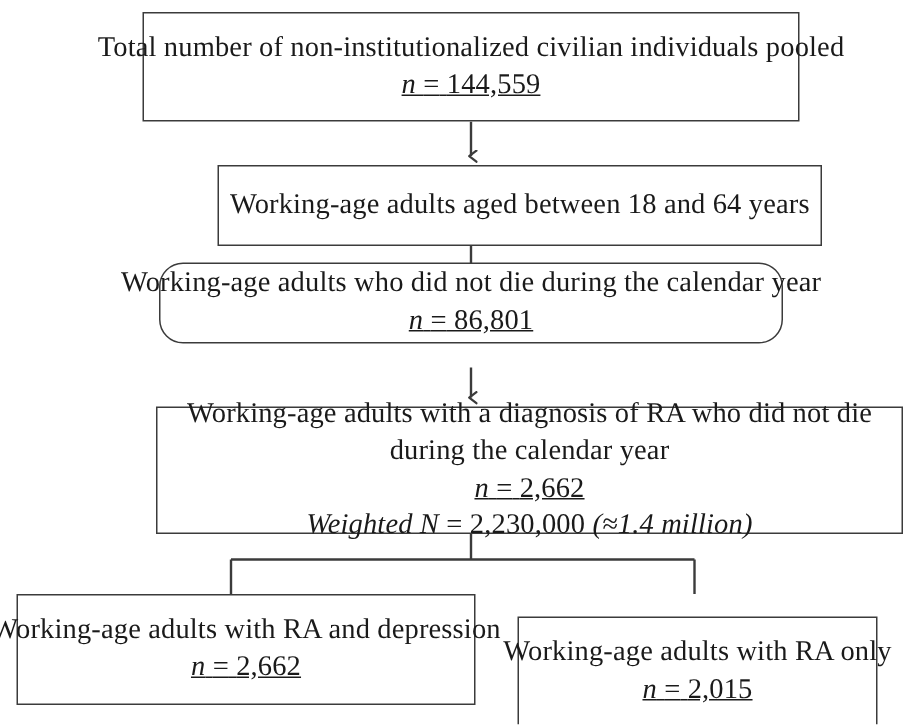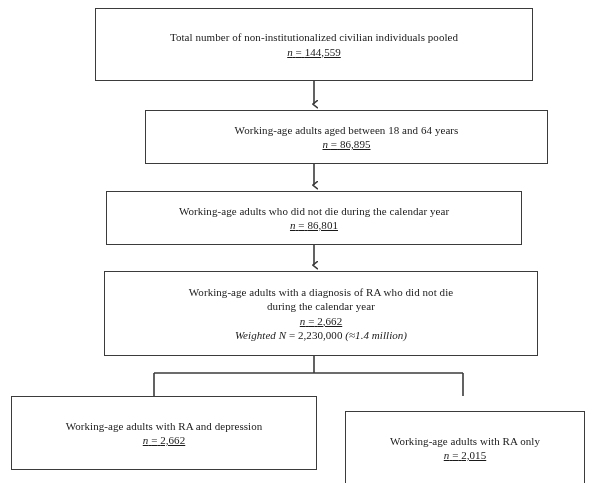--- a/index.html
+++ b/index.html
@@ -28,21 +28,21 @@
   .node-box {
     position: absolute;
     box-sizing: border-box;
     border: 1.4px solid #3b3b3b;
     background: #ffffff;
     display: flex;
     flex-direction: column;
     align-items: center;
     justify-content: center;
     text-align: center;
-    font-size: 11px;
+    font-size: 19px;
     line-height: 1.30;
     letter-spacing: 0.005em;
     padding: 2px 6px;
     z-index: 2;
   }
   .node-line {
     display: block;
     white-space: nowrap;
   }
   .node-line.count {
@@ -60,22 +60,22 @@
     font-style: italic;
   }
   .node-line.weighted .approx {
     font-style: italic;
     text-align: right;
   }
 
   
   #box-total        { left: 95px;  top: 8px;   width: 438px; height: 73px; }
   #box-working-age  { left: 145px; top: 110px; width: 403px; height: 54px; }
-  #box-not-die      { left: 106px; top: 191px; width: 416px; height: 54px; }
-  #box-ra-diagnosis { left: 104px; top: 271px; width: 434px; height: 85px; }
+  #box-not-die      { left: 106px; top: 175px; width: 416px; height: 54px; border-radius: 16px; }
+  #box-ra-diagnosis { left: 104px; top: 271px; width: 498px; height: 85px; }
   #box-ra-depression{ left: 11px;  top: 396px; width: 306px; height: 74px; }
   #box-ra-only      { left: 345px; top: 396px; width: 240px; height: 74px; margin-top: 15px; }
 </style>
 </head>
 <body>
 
 <div id="flowchart-root">
 
   <svg id="flow-svg" viewBox="0 0 613 483" xmlns="http://www.w3.org/2000/svg">
     <defs>
@@ -96,21 +96,20 @@
     <line x1="463" y1="373" x2="463" y2="396" stroke="#3b3b3b" stroke-width="1.6"></line>
   </svg>
 
   <div class="node-box" id="box-total">
     <span class="node-line">Total number of non-institutionalized civilian individuals pooled</span>
     <span class="node-line count"><span class="var">n</span>&nbsp;<span>=</span>&nbsp;<span>144,559</span></span>
   </div>
 
   <div class="node-box" id="box-working-age">
     <span class="node-line">Working-age adults aged between 18 and 64 years</span>
-    <span class="node-line count"><span class="var">n</span>&nbsp;<span>=</span>&nbsp;<span>86,895</span></span>
   </div>
 
   <div class="node-box" id="box-not-die">
     <span class="node-line">Working-age adults who did not die during the calendar year</span>
     <span class="node-line count"><span class="var">n</span>&nbsp;<span>=</span>&nbsp;<span>86,801</span></span>
   </div>
 
   <div class="node-box" id="box-ra-diagnosis">
     <span class="node-line">Working-age adults with a diagnosis of RA who did not die</span>
     <span class="node-line">during the calendar year</span>

